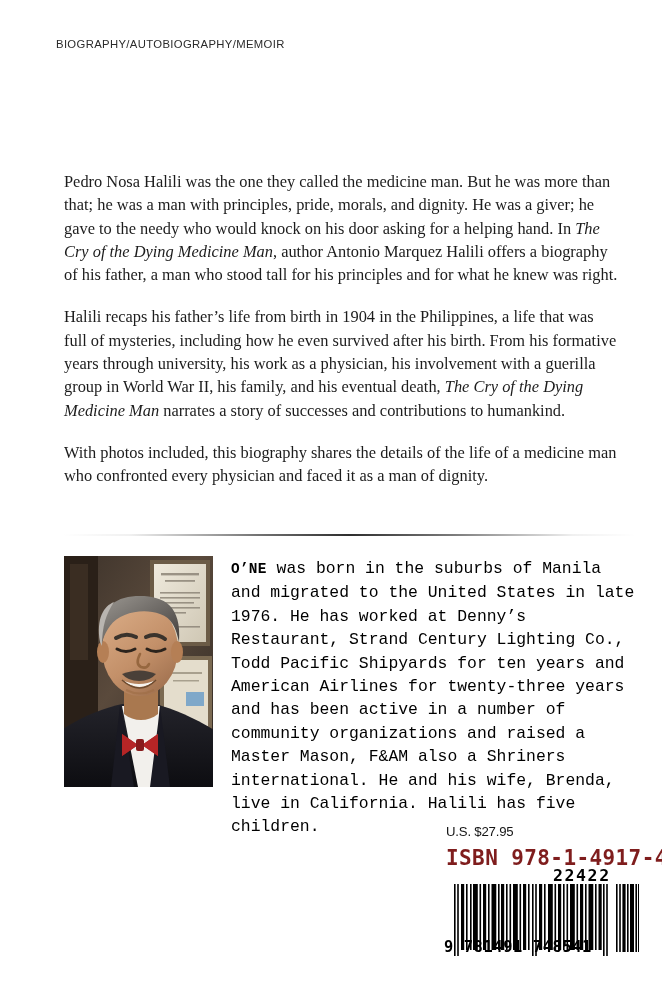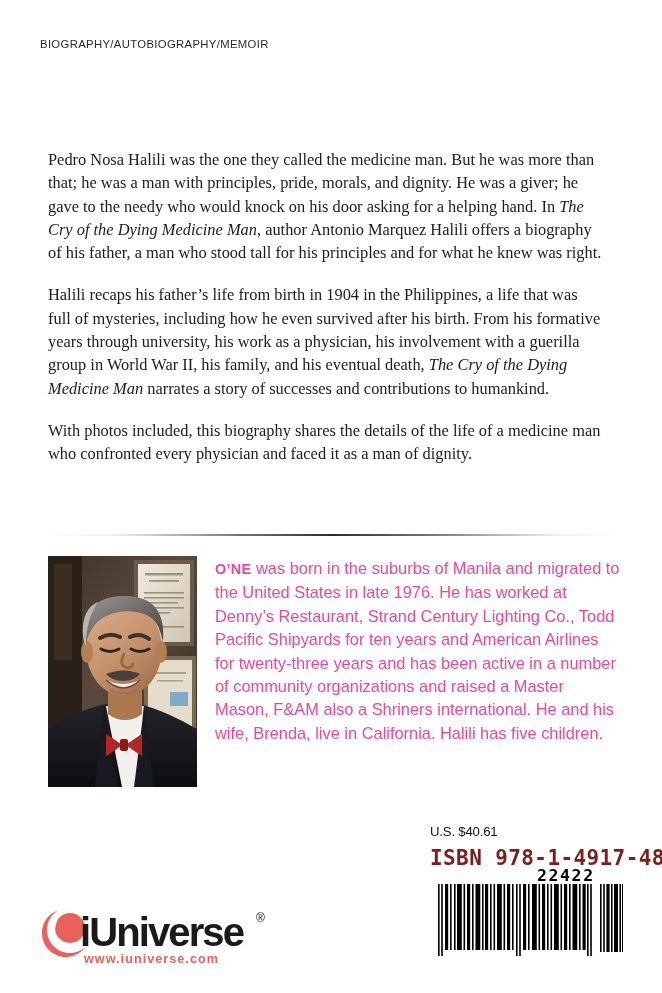--- a/index.html
+++ b/index.html
@@ -14,40 +14,41 @@
     position: relative;
     overflow: hidden;
     font-family: "Liberation Serif", serif;
     color: #1a1a1a;
     -webkit-font-smoothing: antialiased;
   }
   .page {
     position: absolute;
     inset: 0;
     background: #ffffff;
+    margin-left: 16px;
   }
 
   
   .genre {
     position: absolute;
     left: 40px;
     top: 38px;
     font-family: "Liberation Sans", sans-serif;
     font-size: 11.3px;
     letter-spacing: 0.35px;
     color: #2b2b2b;
     font-weight: 400;
     white-space: nowrap;
   }
 
   
   .blurb {
     position: absolute;
     left: 48px;
-    top: 148px;
+    top: 170px;
     width: 556px;
   }
   .blurb p {
     margin: 0 0 19px 0;
     font-family: "Liberation Serif", serif;
     font-size: 16.4px;
     line-height: 23.3px;
     color: #1c1c1c;
     text-align: left;
   }
@@ -87,24 +88,24 @@
     overflow: hidden;
     background: #2a2522;
   }
   .author-photo svg { display: block; }
 
   .author-bio {
     position: absolute;
     left: 167px;
     top: 1px;
     width: 405px;
-    font-family: Liberation Sans, sans-serif;
+    font-family: Liberation Mono, monospace;
     font-size: 16.4px;
     line-height: 23.4px;
-    color: #ec4899;
+    color: #000000;
   }
   .author-bio .smallcaps {
     font-weight: 700;
     font-size: 14.4px;
     letter-spacing: 0.3px;
   }
 
   
   .price {
     position: absolute;
@@ -329,21 +330,21 @@
 
         <rect x="0" y="0" width="149" height="231" fill="none" stroke="#ffffff" stroke-width="0"></rect>
       </svg>
     </div>
 
     <div class="author-bio">
       <span class="smallcaps">O’NE</span><span> was born in the suburbs of Manila and migrated to the United States in late 1976. He has worked at Denny’s Restaurant, Strand Century Lighting Co., Todd Pacific Shipyards for ten years and American Airlines for twenty-three years and has been active in a number of community organizations and raised a Master Mason, F&amp;AM also a Shriners international. He and his wife, Brenda, live in California. Halili has five children.</span>
     </div>
   </div>
 
-  <div class="price">U.S. $40.61</div>
+  <div class="price">U.S. $27.95</div>
 
   <div class="isbn-line">ISBN 978-1-4917-4854-1</div>
 
   <div class="addon-digits">22422</div>
 
   <div class="barcode-wrap">
     <svg width="186" height="80" viewBox="0 0 186 80" role="img">
       <rect x="0" y="0" width="186" height="80" fill="#ffffff"></rect>
       <g fill="#000000">
 
@@ -391,29 +392,16 @@
         <rect x="166.2" y="0" width="1.6" height="68"></rect>
         <rect x="169.4" y="0" width="3.2" height="68"></rect>
         <rect x="174" y="0" width="1.6" height="68"></rect>
         <rect x="177" y="0" width="4.0" height="68"></rect>
         <rect x="182.4" y="0" width="1.6" height="68"></rect>
         <rect x="185" y="0" width="1.0" height="68"></rect>
       </g>
     </svg>
   </div>
 
-
-  <div class="logo">
-    <div class="logo-mark">
-      <svg width="52" height="52" viewBox="0 0 52 52" role="img">
-        <path d="M 26 2 C 12.7 2 2 12.7 2 26 C 2 39.3 12.7 50 26 50 C 34.2 50 41.5 45.9 45.9 39.6 C 41.7 43.6 36.1 46 30 46 C 17.3 46 7 35.7 7 23 C 7 14.6 11.5 7.3 18.2 3.3 C 20.7 2.5 23.3 2 26 2 Z" fill="#e8615a"></path>
-        <circle cx="30" cy="21" r="15" fill="#e8615a"></circle>
-        <path d="M 30 6 A 15 15 0 0 0 15.4 24.6 A 23 23 0 0 1 30 6 Z" fill="#ffffff" opacity="0"></path>
-        <path d="M 18.6 11.2 A 23 23 0 0 0 15.2 23.6 A 15 15 0 0 1 30 6 A 15 15 0 0 0 18.6 11.2 Z" fill="#ffffff"></path>
-        <path d="M 15.6 25.5 A 15 15 0 0 0 24.2 35.3 A 23 23 0 0 1 15.6 25.5 Z" fill="#ffffff" opacity="0"></path>
-      </svg>
-    </div>
-    <div class="logo-word"><span class="dot-i">i</span><span>Universe</span></div>
-    <div class="logo-reg">®</div>
-    <div class="logo-url">www.iuniverse.com</div>
-  </div>
+  <div class="ean-digits">9  781491  748541</div>
+
 
 </div>
 
 </body></html>

